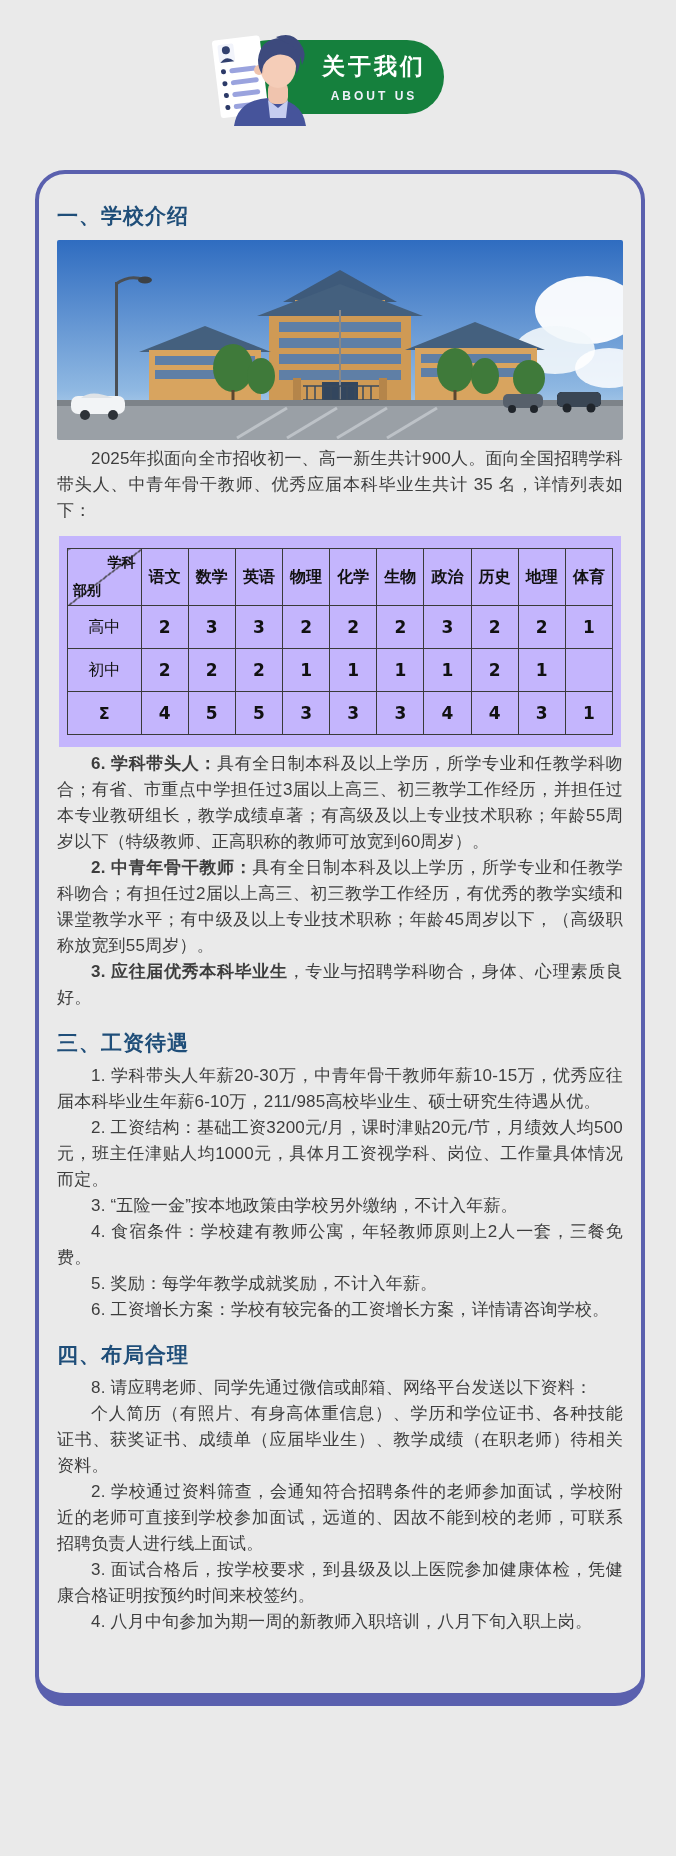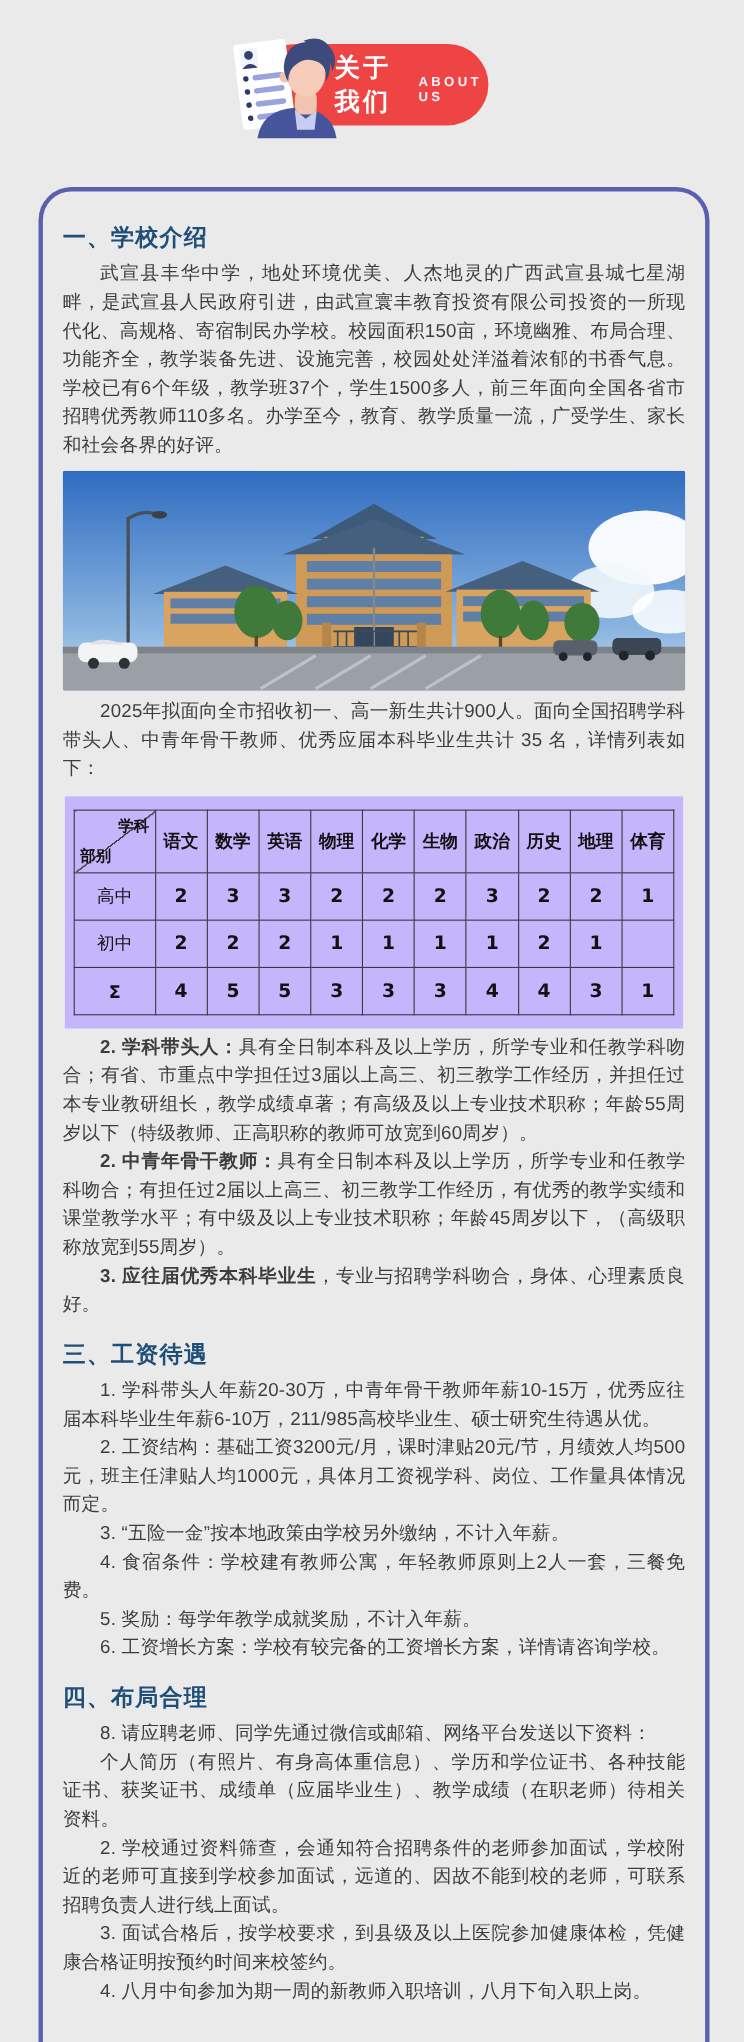--- a/index.html
+++ b/index.html
@@ -4,22 +4,22 @@
 <style>
   html,body{margin:0;padding:0;}
   body{
     width:676px; min-height:1856px; background:#eaeaea; position:relative;
     font-family:"Liberation Sans","DejaVu Sans",sans-serif; color:#3d3d3d;
   }
   
   .badge-wrap{position:relative; width:212px; margin:36px auto 0; height:86px;}
   .badge-pill{
     position:absolute; left:0; top:4px; width:212px; height:74px;
-    background:#ef4444; border-radius:37px;
-    display:flex; flex-direction:row; justify-content:center; align-items:center;
+    background:#15803d; border-radius:37px;
+    display:flex; flex-direction:column; justify-content:center; align-items:center;
     padding-left:72px; box-sizing:border-box;
   }
   .badge-cn{color:#fff; font-size:23px; font-weight:bold; letter-spacing:3px;}
   .badge-en{color:#f0f1fb; font-size:12px; font-weight:bold; letter-spacing:3px; margin-top:7px;}
   .badge-avatar{position:absolute; left:-34px; top:-6px; width:132px; height:96px; z-index:2;}
   
   .card-wrap{position:relative; margin-top:48px;}
   .card{
     position:relative; margin:0 31px 0 35px;
     border:4px solid #5a60ae; border-bottom-width:13px; border-radius:30px;
@@ -93,21 +93,20 @@
     <path d="M60 30 q2 -22 24 -22 q20 2 18 24 q-1 8 -4 12 q2 -14 -8 -18 q-10 -4 -18 2 q-8 5 -8 16 q-4 -6 -4 -14 z" fill="#3d4a7d"></path>
     <path d="M78 7 q16 -6 24 6 q8 10 2 22 q-2 -16 -12 -20 q-8 -4 -14 -8 z" fill="#3d4a7d"></path>
   </svg>
 </div>
 
 <div class="card-wrap">
 
   <div class="card">
 
     <div class="sec-title">一、学校介绍</div>
-    <p class="body">武宣县丰华中学，地处环境优美、人杰地灵的广西武宣县城七星湖畔，是武宣县人民政府引进，由武宣寰丰教育投资有限公司投资的一所现代化、高规格、寄宿制民办学校。校园面积150亩，环境幽雅、布局合理、功能齐全，教学装备先进、设施完善，校园处处洋溢着浓郁的书香气息。学校已有6个年级，教学班37个，学生1500多人，前三年面向全国各省市招聘优秀教师110多名。办学至今，教育、教学质量一流，广受学生、家长和社会各界的好评。</p>
 
     <svg class="photo" viewBox="0 0 566 200" preserveAspectRatio="none">
       <defs>
         <linearGradient id="sky" x1="0" y1="0" x2="0" y2="1">
           <stop offset="0" stop-color="#2f6cc0"></stop>
             <stop offset="0.75" stop-color="#8fb8e2"></stop>
             <stop offset="1" stop-color="#cfe3f2"></stop>
         </linearGradient>
       </defs>
       <rect width="566" height="200" fill="url(#sky)"></rect>
@@ -268,21 +267,21 @@
           <td class="num">3</td>
           <td class="num">4</td>
           <td class="num">4</td>
           <td class="num">3</td>
           <td class="num">1</td>
         </tr>
       </tbody>
         </table>
     </div>
 
-    <p class="body"><b>2. 学科带头人：</b><span>具有全日制本科及以上学历，所学专业和任教学科吻合；有省、市重点中学担任过3届以上高三、初三教学工作经历，并担任过本专业教研组长，教学成绩卓著；有高级及以上专业技术职称；年龄55周岁以下（特级教师、正高职称的教师可放宽到60周岁）。</span></p>
+    <p class="body"><b>6. 学科带头人：</b><span>具有全日制本科及以上学历，所学专业和任教学科吻合；有省、市重点中学担任过3届以上高三、初三教学工作经历，并担任过本专业教研组长，教学成绩卓著；有高级及以上专业技术职称；年龄55周岁以下（特级教师、正高职称的教师可放宽到60周岁）。</span></p>
     <p class="body"><b>2. 中青年骨干教师：</b><span>具有全日制本科及以上学历，所学专业和任教学科吻合；有担任过2届以上高三、初三教学工作经历，有优秀的教学实绩和课堂教学水平；有中级及以上专业技术职称；年龄45周岁以下，（高级职称放宽到55周岁）。</span></p>
     <p class="body"><b>3. 应往届优秀本科毕业生</b><span>，专业与招聘学科吻合，身体、心理素质良好。</span></p>
 
     <div class="sec-title">三、工资待遇</div>
     <p class="body">1. 学科带头人年薪20-30万，中青年骨干教师年薪10-15万，优秀应往届本科毕业生年薪6-10万，211/985高校毕业生、硕士研究生待遇从优。</p>
     <p class="body">2. 工资结构：基础工资3200元/月，课时津贴20元/节，月绩效人均500元，班主任津贴人均1000元，具体月工资视学科、岗位、工作量具体情况而定。</p>
     <p class="body">3. “五险一金”按本地政策由学校另外缴纳，不计入年薪。</p>
     <p class="body">4. 食宿条件：学校建有教师公寓，年轻教师原则上2人一套，三餐免费。</p>
     <p class="body">5. 奖励：每学年教学成就奖励，不计入年薪。</p>
     <p class="body">6. 工资增长方案：学校有较完备的工资增长方案，详情请咨询学校。</p>

